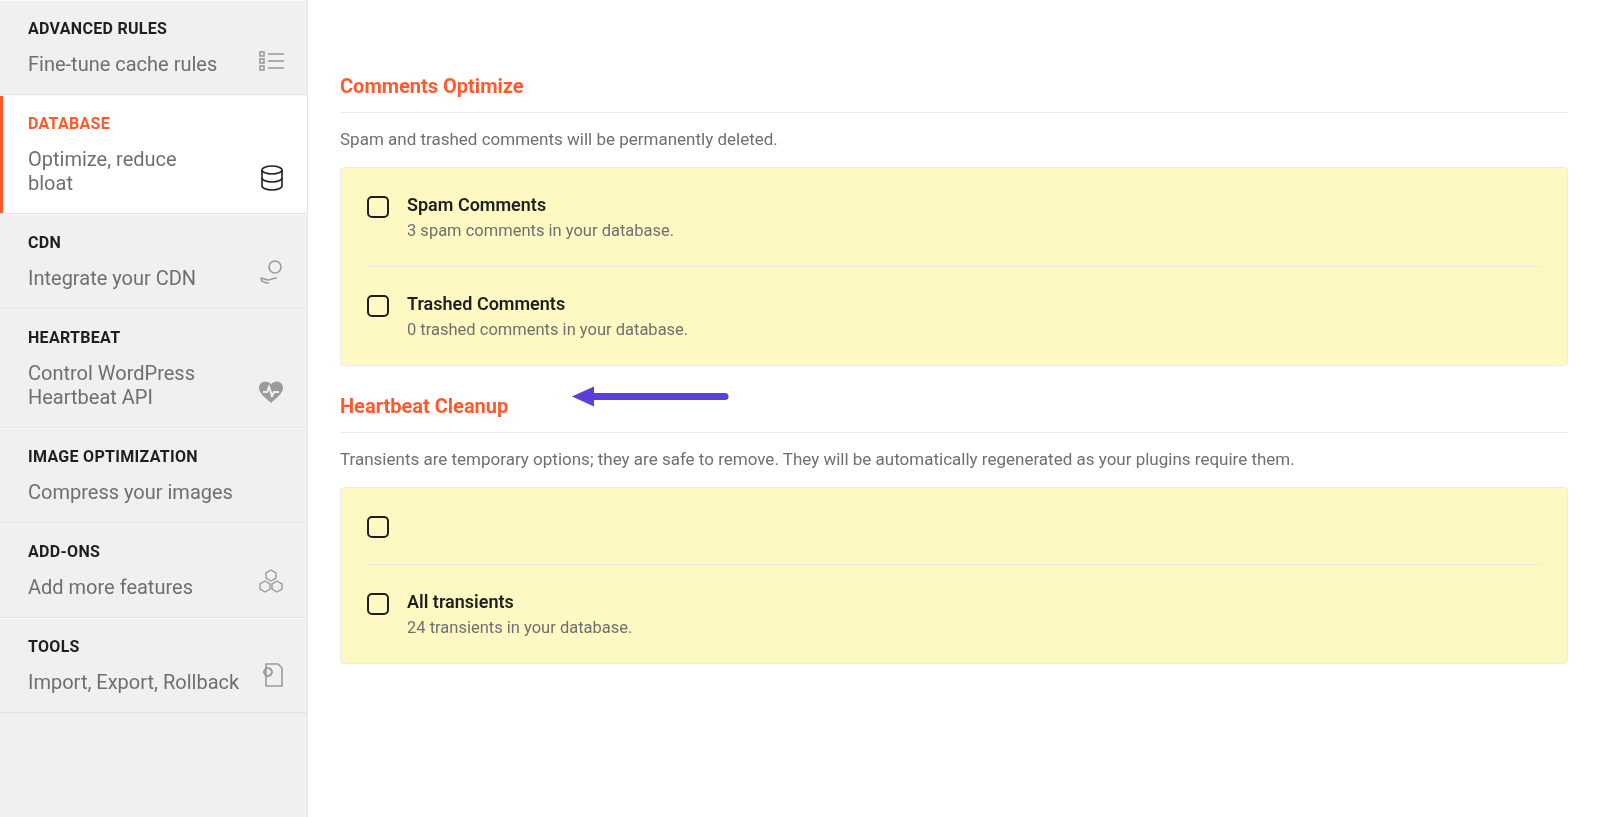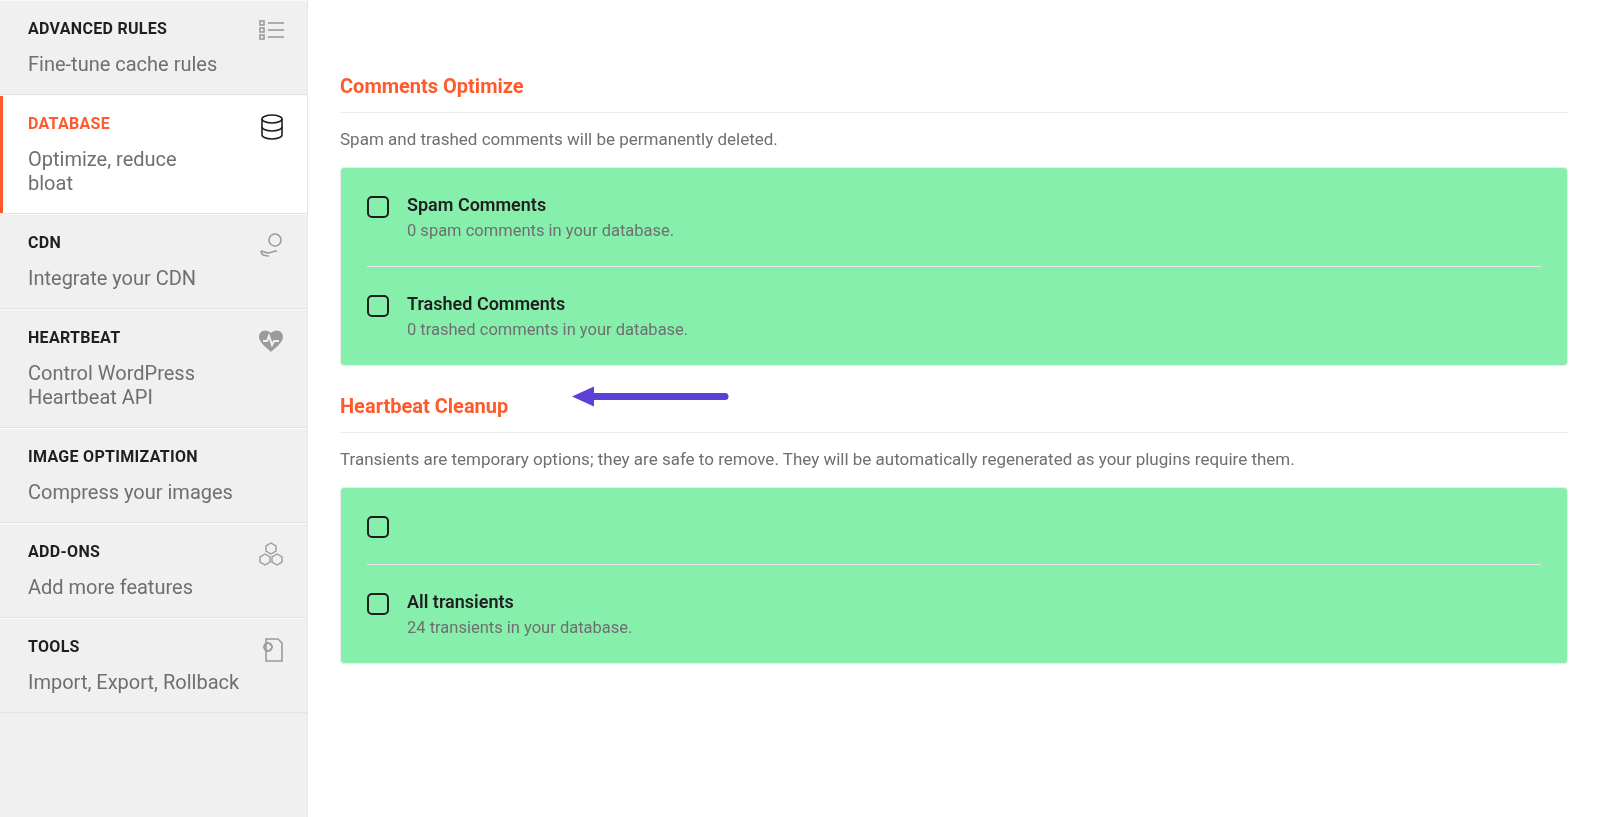--- a/index.html
+++ b/index.html
@@ -15,21 +15,21 @@
 
   
   .sidebar {
     width: 308px;
     background: #f0f0f0;
     border-right: 1px solid #e6e6e6;
     flex-shrink: 0;
   }
   .side-item {
     display: flex;
-    align-items: flex-start;
+    align-items: flex-end;
     justify-content: space-between;
     padding: 18px 22px 18px 28px;
     border-bottom: 1px solid #e3e3e3;
     border-top: 1px solid #fafafa;
     cursor: pointer;
   }
   .side-item .txt .title {
     font-size: 16px;
     font-weight: 700;
     letter-spacing: .3px;
@@ -66,21 +66,21 @@
     color: #ff5a2c;
     padding: 28px 0 14px 0;
     border-bottom: 1px solid #ececec;
   }
   .section-desc {
     font-size: 17px;
     color: #6f6f6f;
     padding: 16px 0 18px 0;
   }
   .card {
-    background:#86efac;
+    background:#fef9c3;
     border:1px solid #ececec;
     border-radius:4px;
     padding: 0 26px;
   }
   .row {
     display:flex;
     align-items:flex-start;
     gap:18px;
     padding:26px 0;
   }
@@ -208,21 +208,21 @@
 
   
   <div class="section-title first-title">Comments Optimize</div>
   <div class="section-desc">Spam and trashed comments will be permanently deleted.</div>
 
   <div class="card">
     <div class="row">
       <div class="check"></div>
       <div>
         <div class="row-title">Spam Comments</div>
-        <div class="row-sub">0 spam comments in your database.</div>
+        <div class="row-sub">3 spam comments in your database.</div>
       </div>
     </div>
     <div class="row">
       <div class="check"></div>
       <div>
         <div class="row-title">Trashed Comments</div>
         <div class="row-sub">0 trashed comments in your database.</div>
       </div>
     </div>
   </div>

